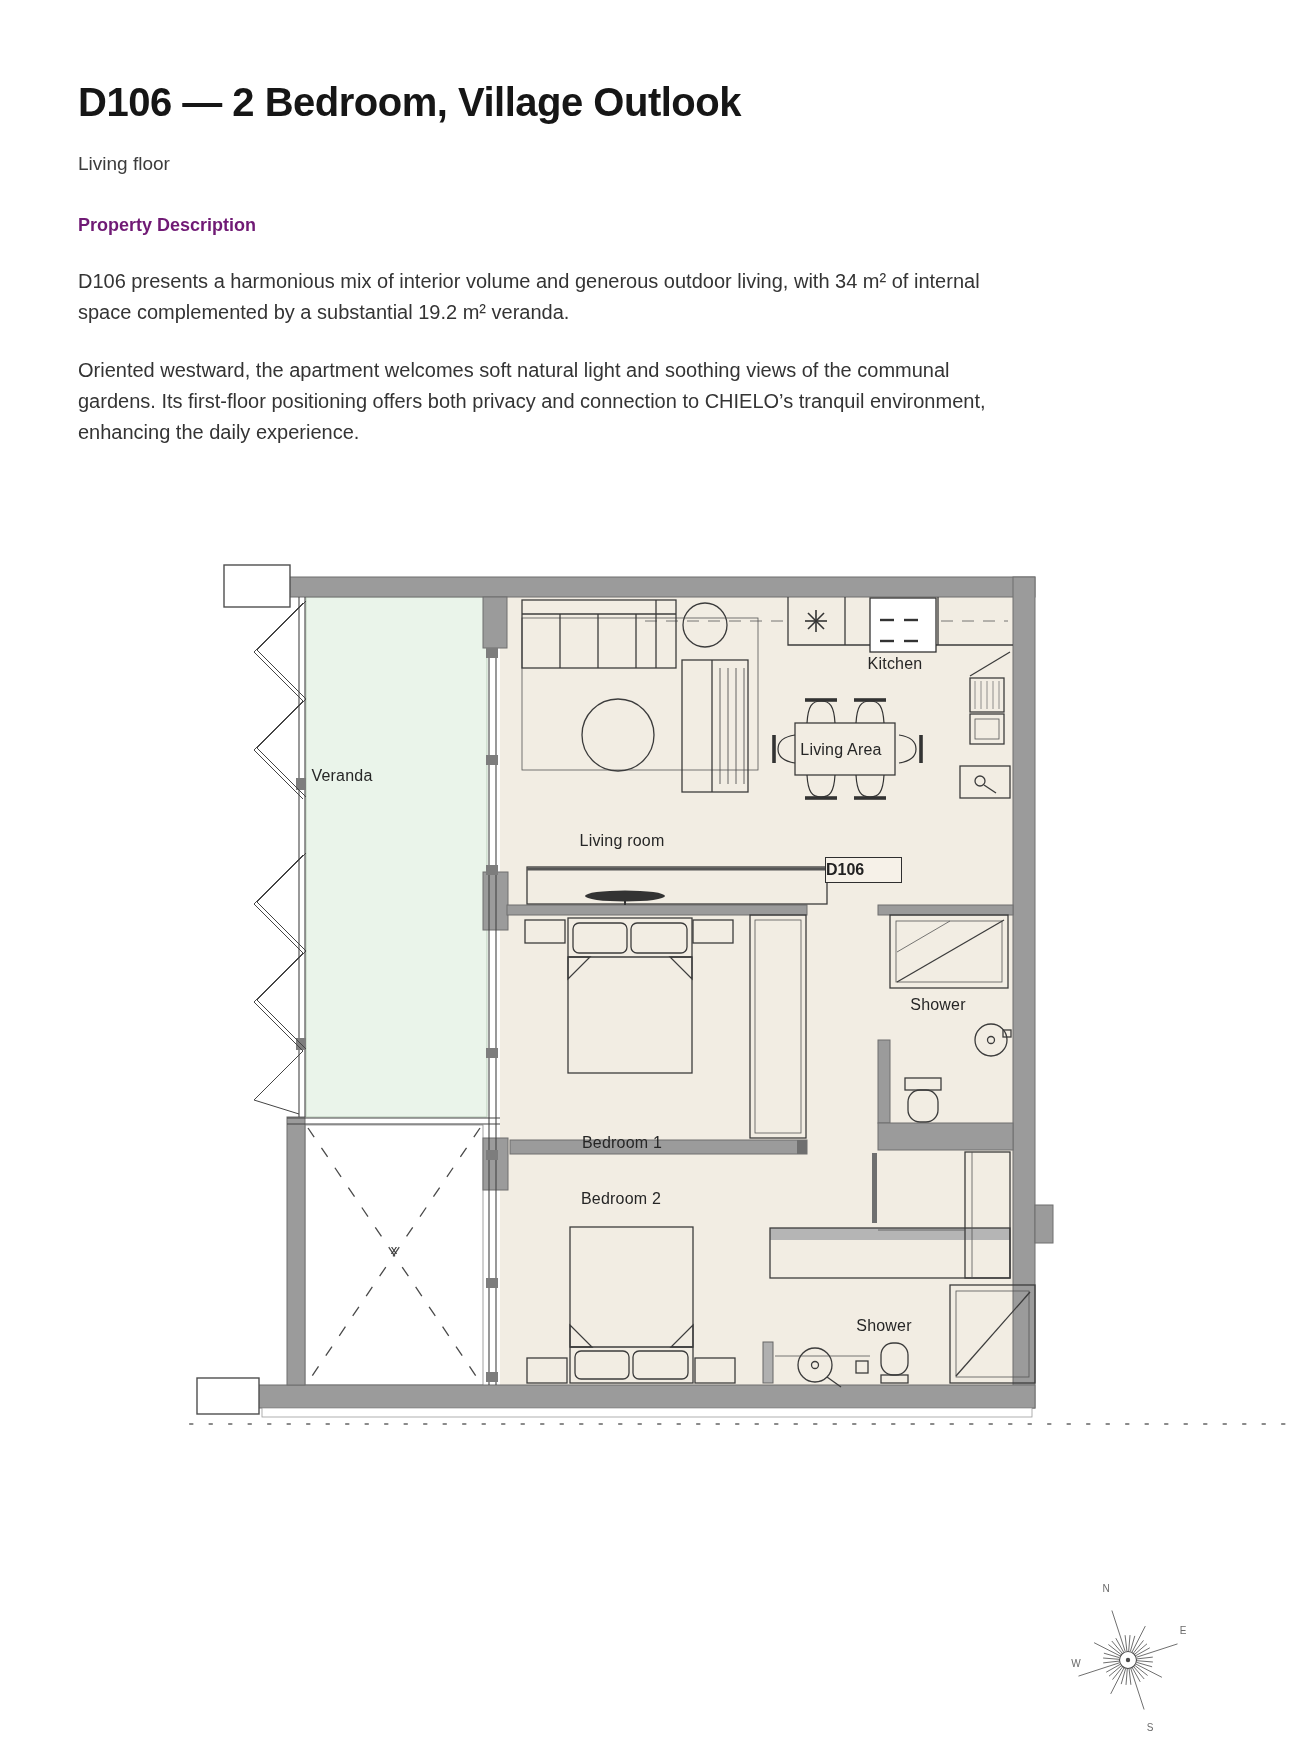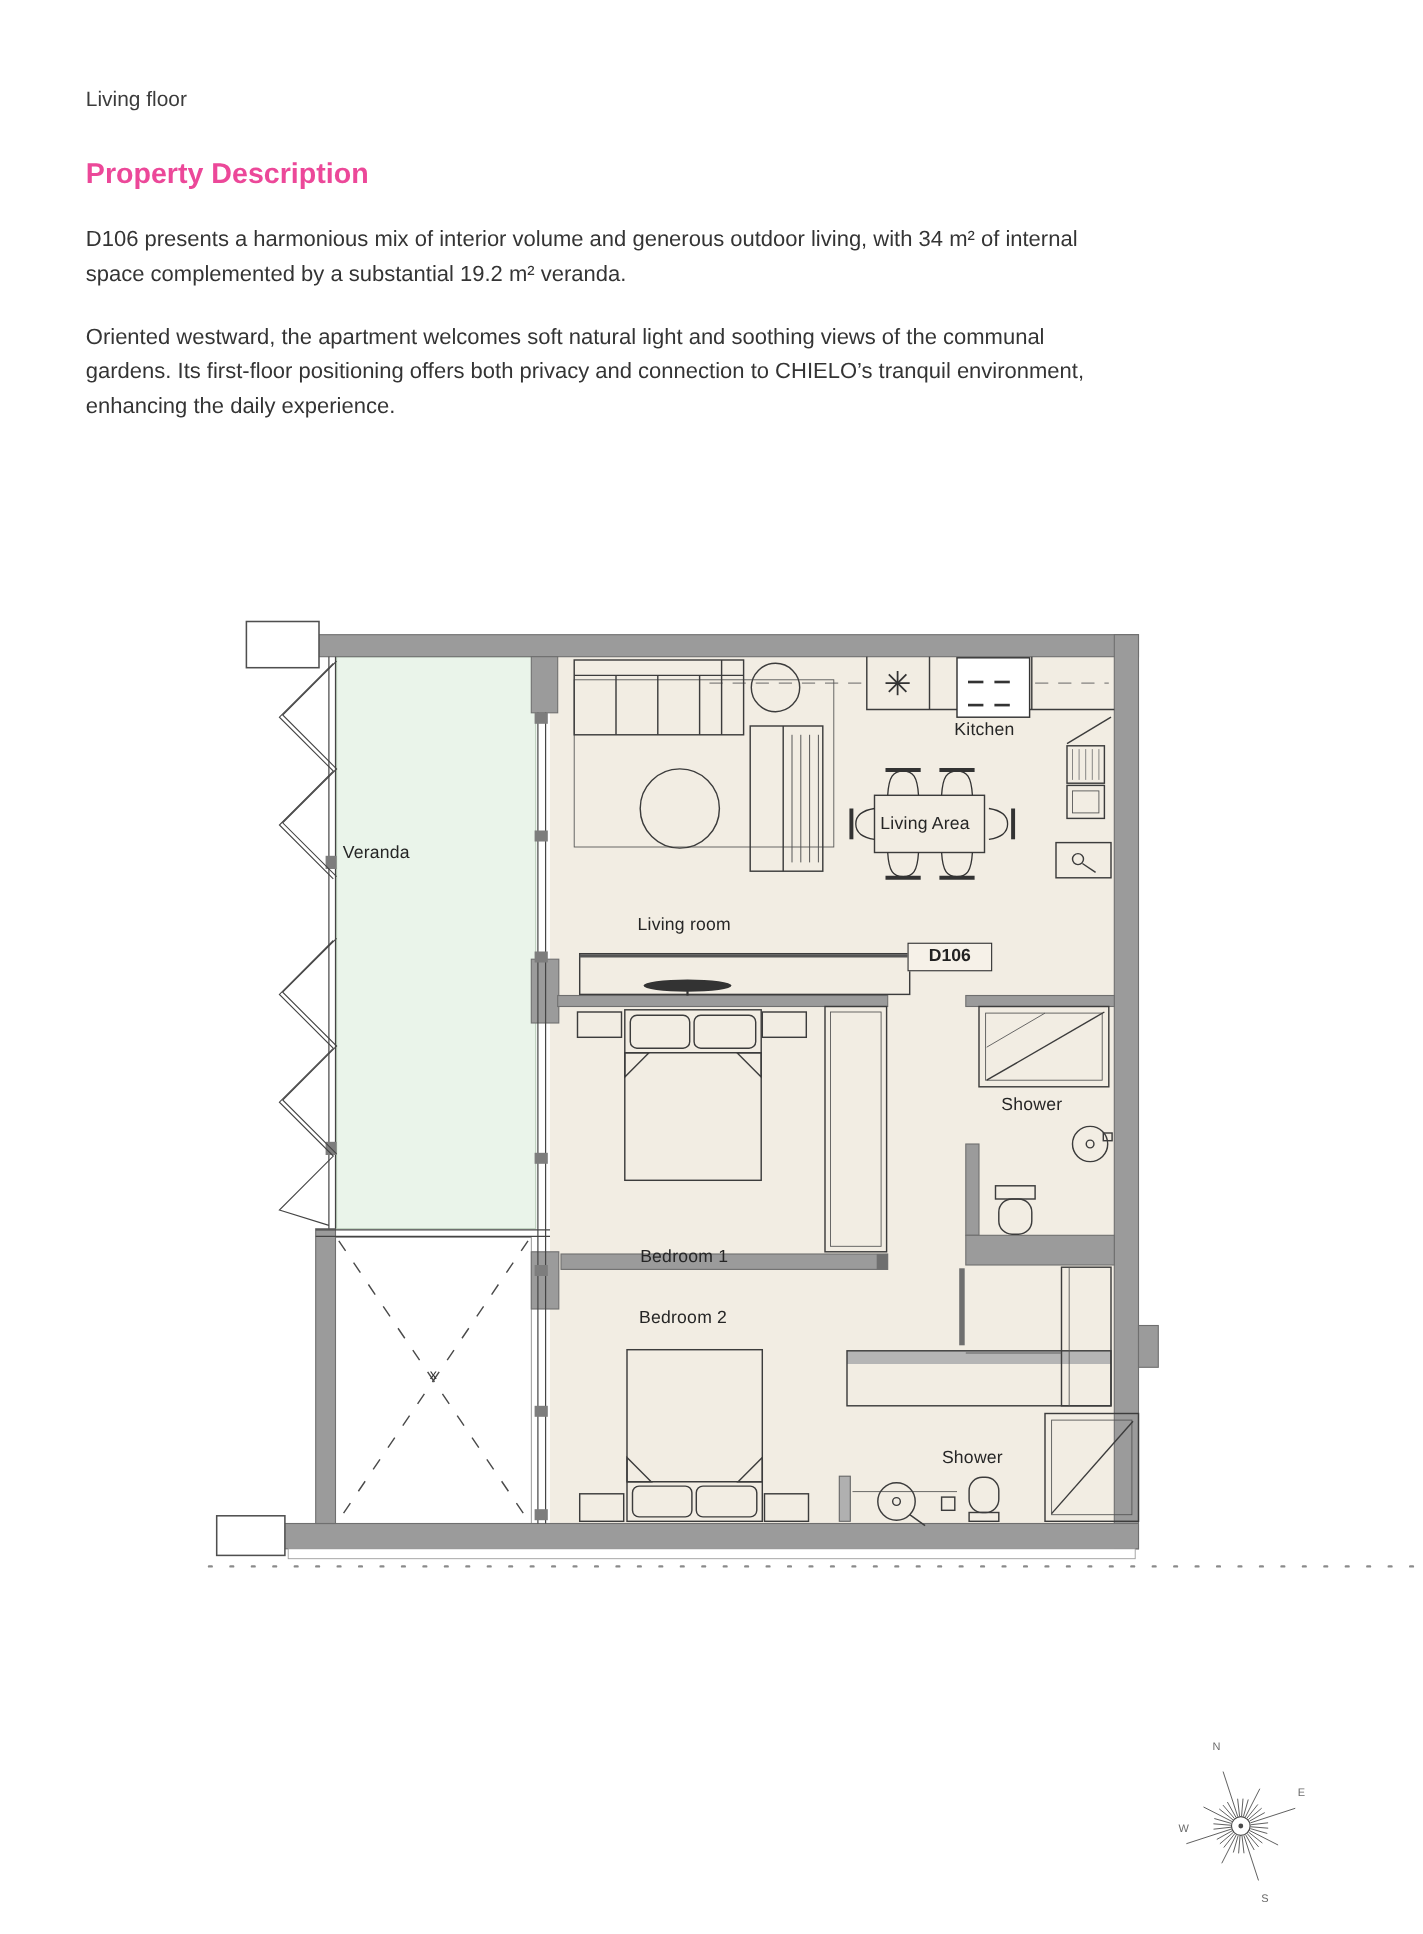--- a/index.html
+++ b/index.html
@@ -1,46 +1,47 @@
 <!DOCTYPE html>
 <html style="--wall: #9b9b9b; --floor: #f2ede3; --veranda_floor: #eaf4ea; --line: #3c3c3c;"><head>
 <meta charset="utf-8">
 <style>
   html,body{margin:0;padding:0;background:#fff;}
   .page{position:relative;width:1294px;height:1758px;background:#ffffff;overflow:hidden;
         font-family:"Liberation Sans","DejaVu Sans",sans-serif;}
   .header{position:absolute;left:78px;top:80px;width:940px;}
   .title{font-size:40px;font-weight:700;letter-spacing:-0.5px;color:#161616;margin:0 0 28px 0;}
   .subtitle{font-size:19px;color:#3c3c3c;margin:0 0 40px 0;}
-  .section-heading{font-size:26px;font-weight:700;color:#ec4899;margin:4px 0 30px 0;}
+  .section-heading{font-size:18px;font-weight:700;color:#701a75;margin:4px 0 30px 0;}
   .para{font-size:20px;line-height:31px;color:#343434;margin:0 0 27px 0;width:920px;}
   .plan{position:absolute;left:0;top:0;width:1294px;height:1758px;}
   svg{position:absolute;left:0;top:0;}
   .wall{fill:var(--wall,#9b9b9b);stroke:#6f6f6f;stroke-width:1;}
   .floor{fill:var(--floor,#f2ede3);}
   .veranda{fill:var(--veranda_floor,#eaf4ea);stroke:#b9cdb9;stroke-width:1;}
   .whitebox{fill:#ffffff;stroke:#4f4f4f;stroke-width:1.4;}
   .ln{fill:none;stroke:#3c3c3c;stroke-width:1.3;}
   .thin{fill:none;stroke:#555;stroke-width:0.8;}
   .glass{fill:none;stroke:#444;stroke-width:1.1;}
   .mull{fill:#7d7d7d;}
   .plabel{position:absolute;transform:translate(-50%,-50%);font-size:16px;font-weight:500;
           color:#262626;white-space:nowrap;letter-spacing:.2px;}
   .xmark{font-size:13px;font-weight:400;color:#333;}
   .unitbox{position:absolute;left:825px;top:857px;width:77px;height:26px;box-sizing:border-box;
-           border:1.6px solid #2f2f2f;background:#f6f1e8;text-align:center;line-height:23px;
+           border:1.6px solid #2f2f2f;background:#f6f1e8;text-align:left;line-height:23px;
            font-size:16px;font-weight:600;color:#222;}
   .clabel{position:absolute;transform:translate(-50%,-50%);font-size:10px;color:#6a6a6a;}
 </style>
 </head>
 <body>
 
 <div class="page">
 
   <div class="header">
+    <h1 class="title">D106 — 2 Bedroom, Village Outlook</h1>
     <div class="subtitle">Living floor</div>
     <h2 class="section-heading">Property Description</h2>
     <p class="para">D106 presents a harmonious mix of interior volume and generous outdoor living, with 34 m² of internal space complemented by a substantial 19.2 m² veranda.</p>
     <p class="para">Oriented westward, the apartment welcomes soft natural light and soothing views of the communal gardens. Its first-floor positioning offers both privacy and connection to CHIELO’s tranquil environment, enhancing the daily experience.</p>
   </div>
 
   <div class="plan">
     <svg width="1294" height="1758" viewBox="0 0 1294 1758">
 
       <g>

